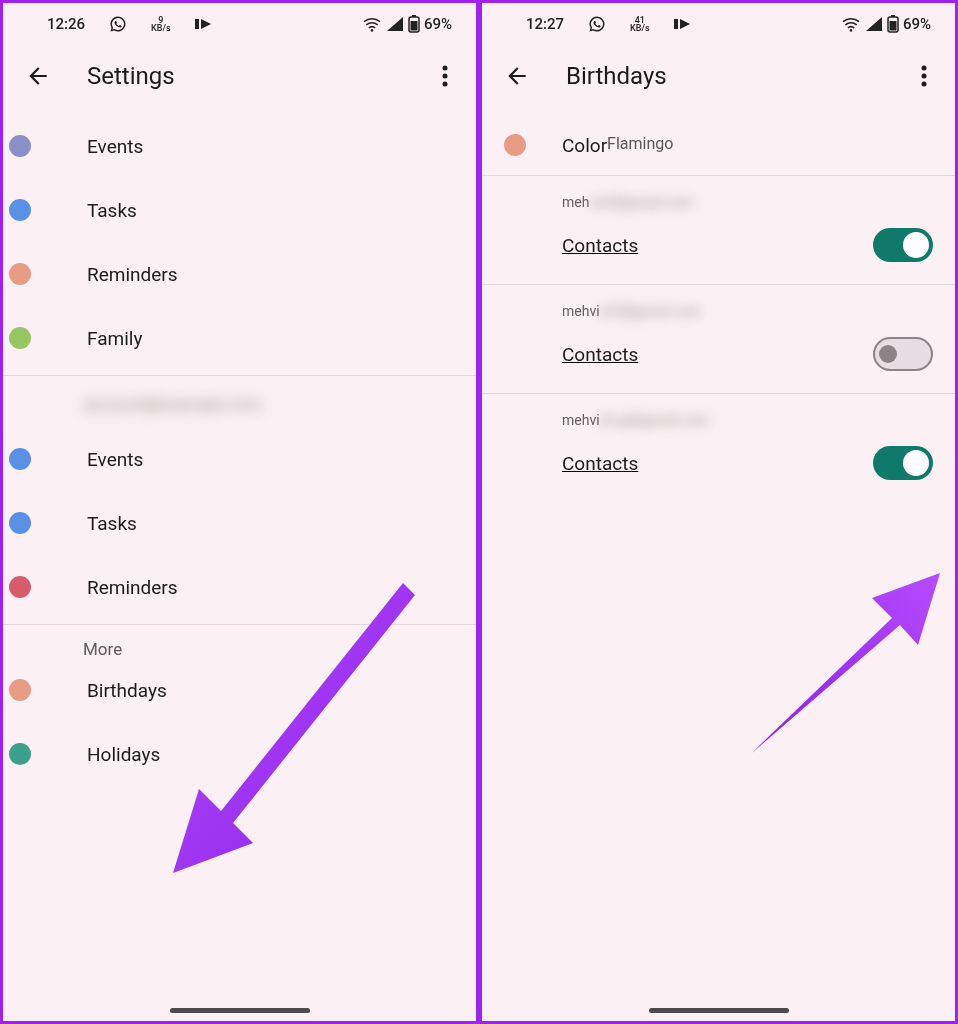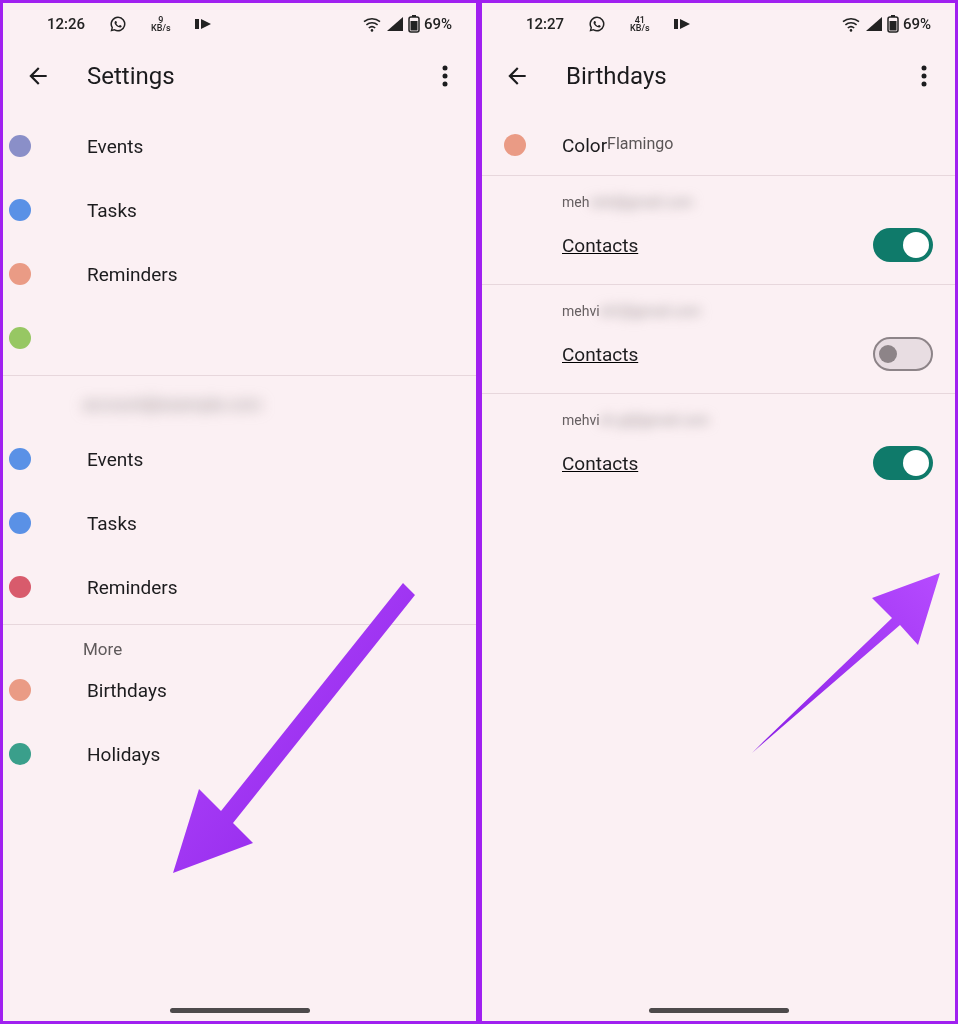--- a/index.html
+++ b/index.html
@@ -194,20 +194,21 @@
     <div class="row">
       <span class="dot" style="background:#5a91e6"></span>
       <span class="row-label">Tasks</span>
     </div>
     <div class="row">
       <span class="dot" style="background:#ea9b85"></span>
       <span class="row-label">Reminders</span>
     </div>
     <div class="row">
       <span class="dot" style="background:#97c763"></span>
+      <span class="row-label">Family</span>
     </div>
 
     <div class="divider"></div>
 
     <div class="acct-header blur">account@example.com</div>
 
     <div class="row">
       <span class="dot" style="background:#5a91e6"></span>
       <span class="row-label">Events</span>
     </div>

